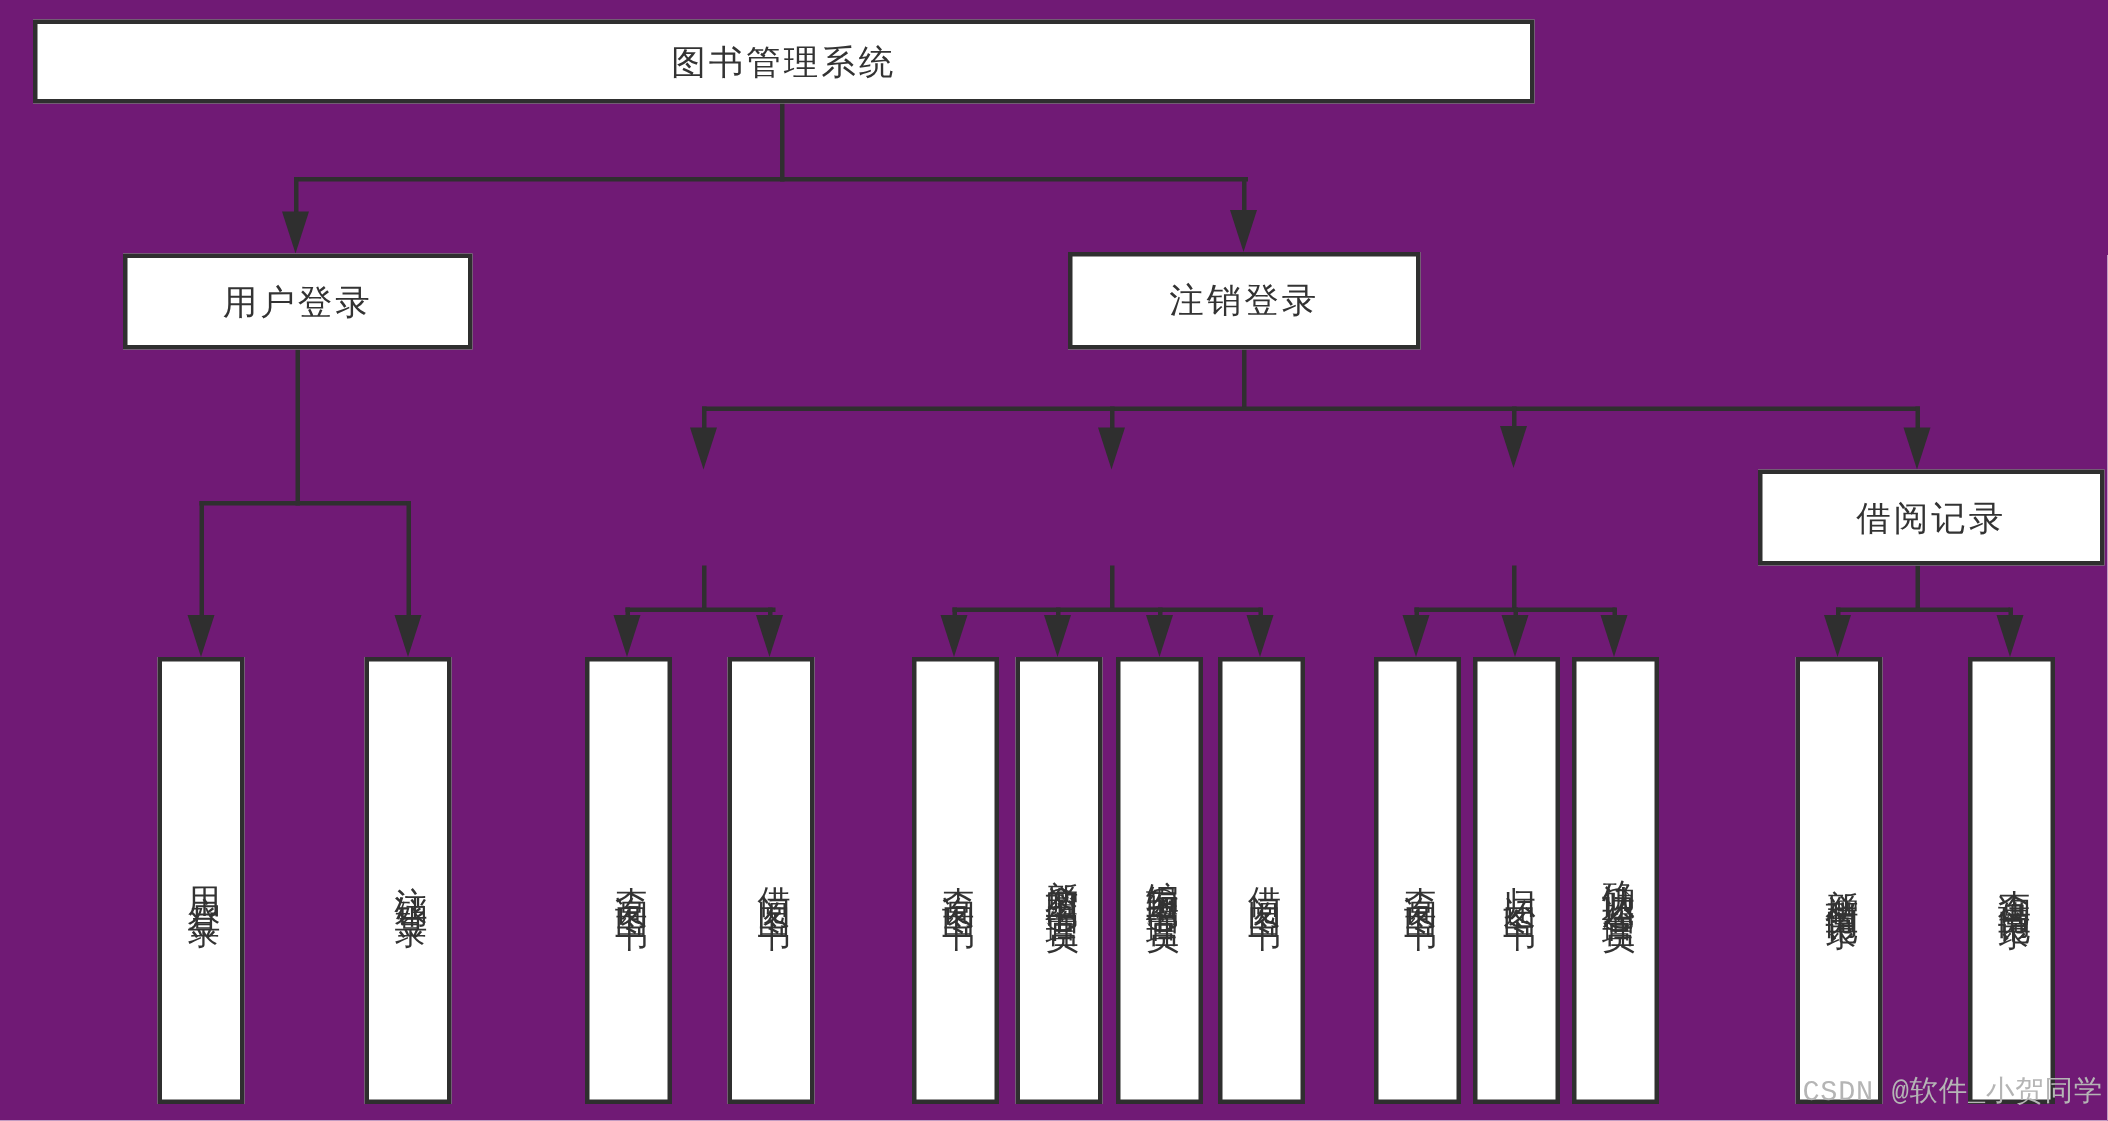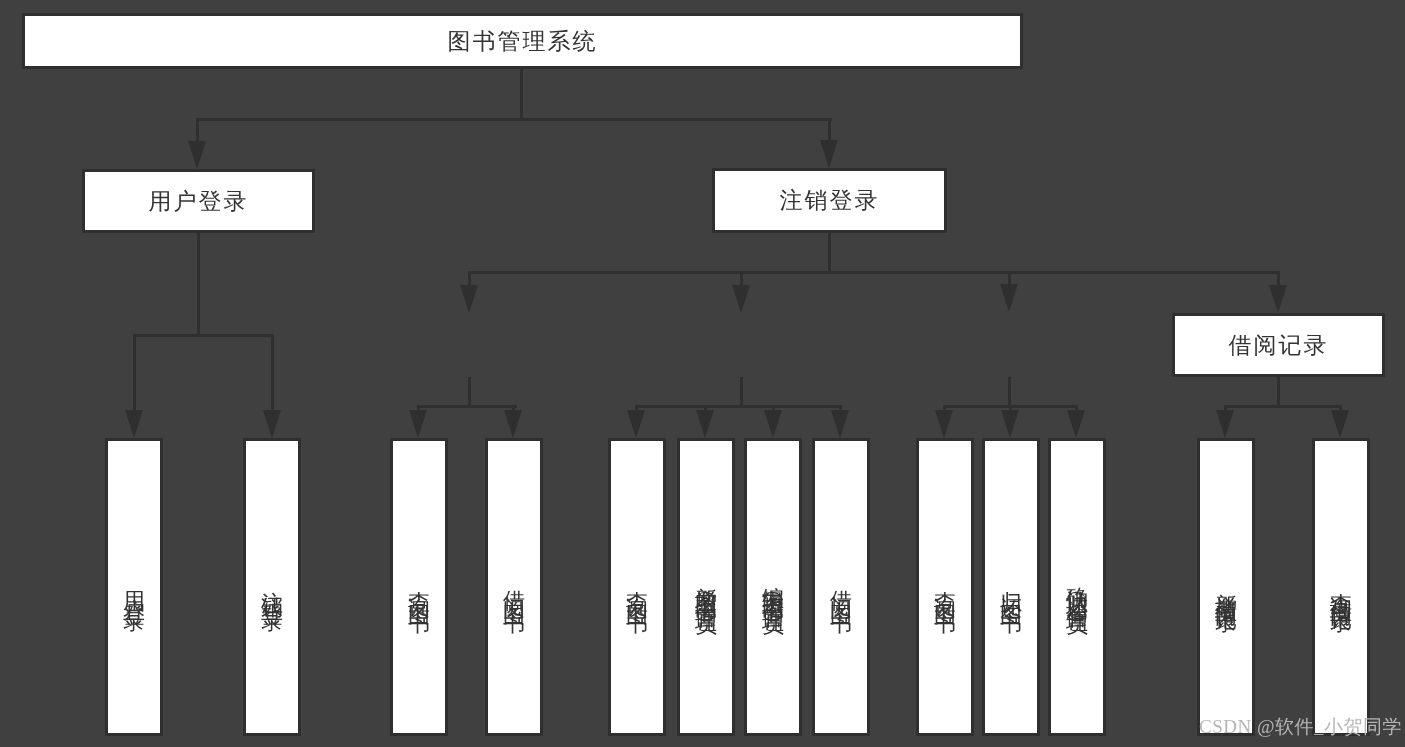--- a/index.html
+++ b/index.html
@@ -1,20 +1,20 @@
 <!DOCTYPE html>
 <html><head>
 <meta charset="utf-8">
 <style>
   html,body{margin:0;padding:0;background:#ffffff;}
   #stage{
     position:relative;
     width:1405px;height:747px;
-    background:#404040;
-    font-family:Liberation Serif, serif;
+    background:#701a75;
+    font-family:Liberation Mono, monospace;
     overflow:hidden;
   }
   .hbox{
     position:absolute;box-sizing:border-box;
     border:3px solid #2f2f2f;background:#ffffff;
     display:flex;align-items:center;justify-content:center;
     font-size:23px;letter-spacing:2px;color:#333333;
     z-index:2;white-space:nowrap;
   }
   .leaf{
@@ -48,21 +48,21 @@
 
   <div class="hbox" style="left:22px;top:13px;width:1001px;height:56px;">图书管理系统</div>
 
   <div class="hbox" style="left:82px;top:169px;width:233px;height:64px;">用户登录</div>
 
   <div class="hbox" style="left:712px;top:168px;width:235px;height:65px;">注销登录</div>
 
 
 
 
-  <div class="hbox" style="left:1172px;top:313px;width:213px;height:64px;">借阅记录</div>
+  <div class="hbox" style="left:1172px;top:313px;width:231px;height:64px;">借阅记录</div>
 
   <div class="leaf" style="left:105px;">用户登录</div>
 
   <div class="leaf" style="left:243px;">注销登录</div>
 
   <div class="leaf" style="left:390px;">查询图书</div>
 
   <div class="leaf" style="left:485px;">借阅图书</div>
 
   <div class="leaf" style="left:608px;">查询图书</div>

